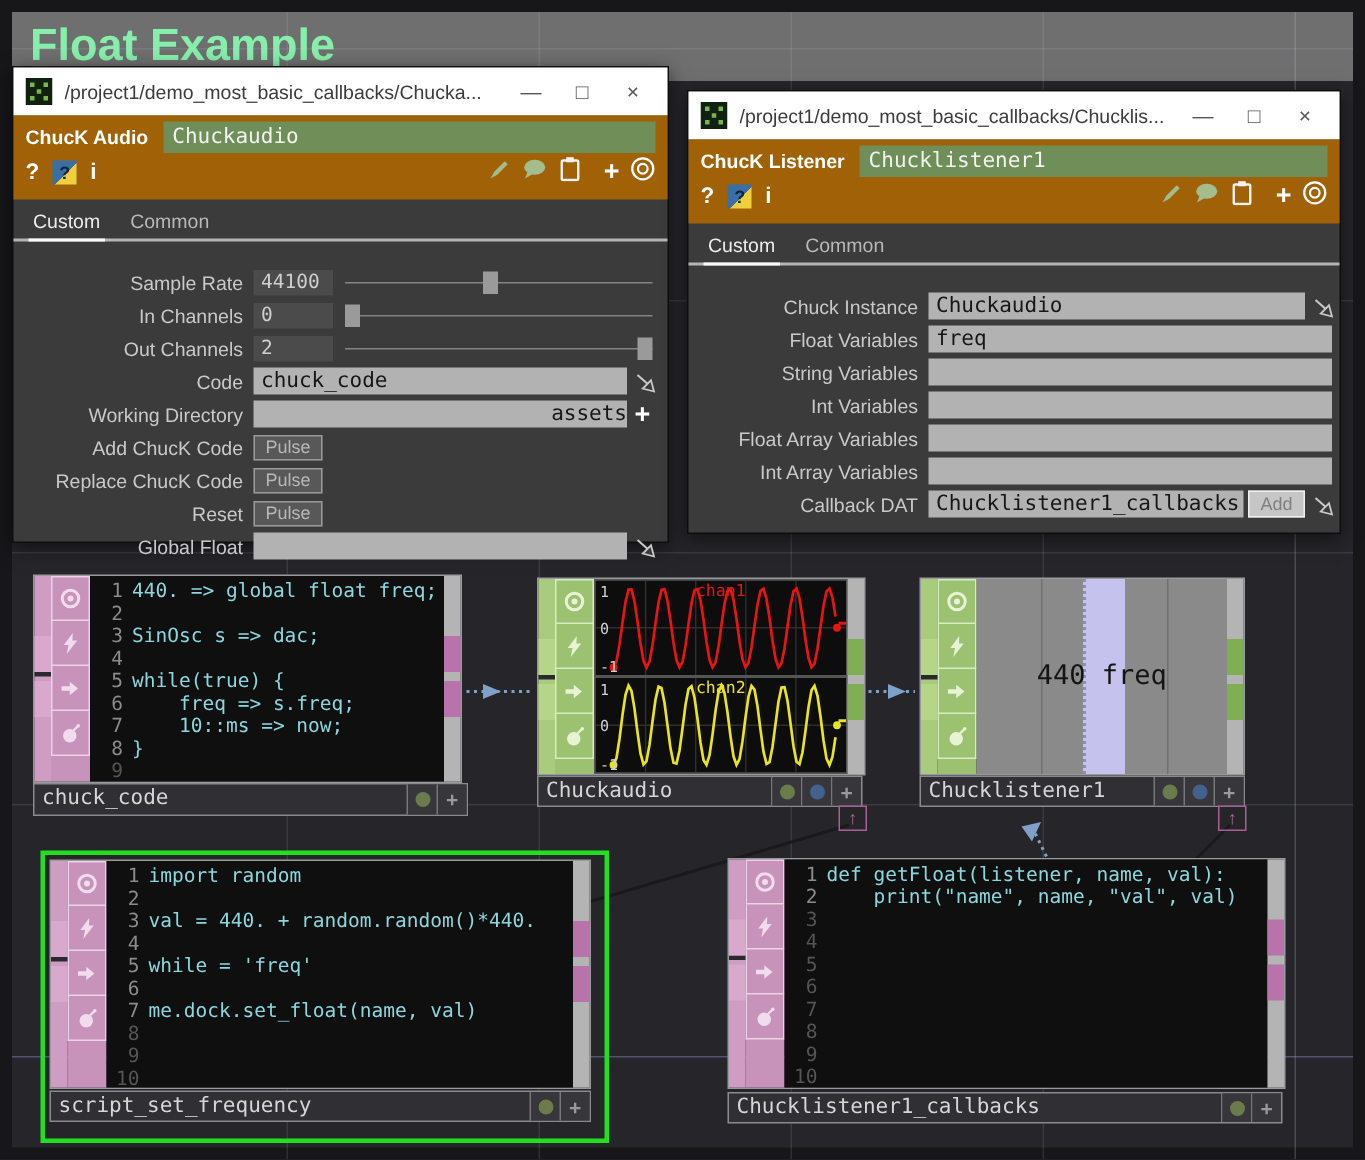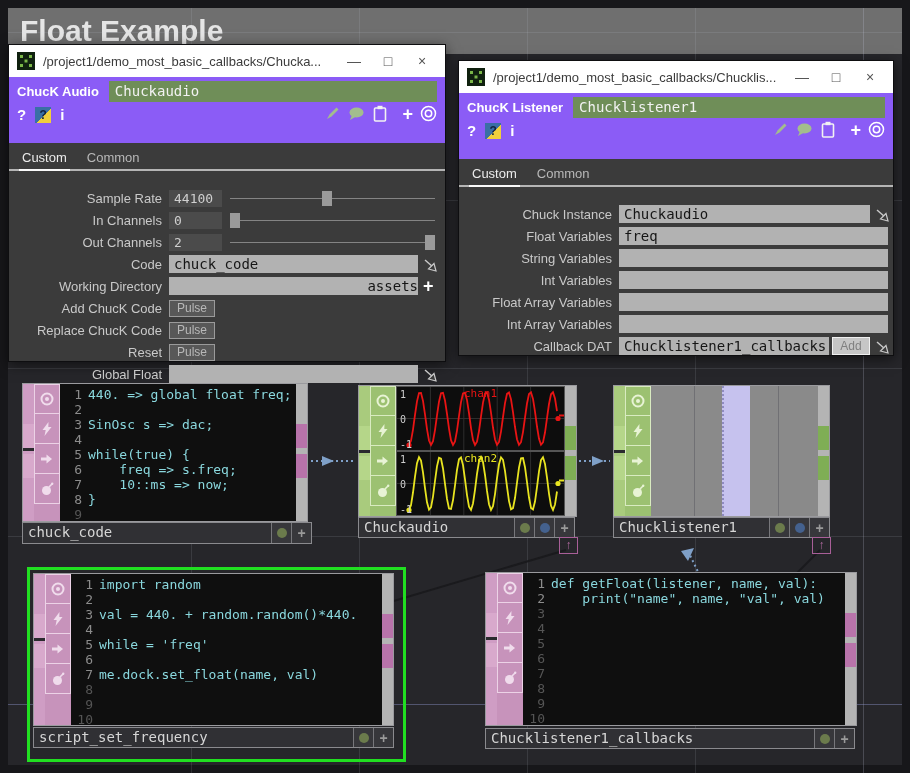--- a/index.html
+++ b/index.html
@@ -1,20 +1,20 @@
 <!DOCTYPE html>
 <html><head>
 <meta charset="utf-8">
 <style>
   html,body{margin:0;padding:0}
   body{width:910px;height:773px;position:relative;background:#17171a;
        font-family:"Liberation Sans",sans-serif;overflow:hidden}
   .panel{position:absolute;left:8px;top:8px;width:894px;height:757px;background:#26262a;z-index:0}
   .banner{position:absolute;left:8px;top:8px;width:894px;height:46px;background:#6f6f6f;z-index:1;
-          color:#e5e5e5;font-size:30px;font-weight:bold;line-height:46px;padding-left:12px;box-sizing:border-box}
+          color:#86efac;font-size:30px;font-weight:bold;line-height:46px;padding-left:12px;box-sizing:border-box}
   #grid{position:absolute;left:0;top:0;width:910px;height:773px;z-index:2;pointer-events:none}
   .gv{position:absolute;top:8px;bottom:0;width:1px;background:rgba(205,210,230,0.12)}
   .gh{position:absolute;left:8px;right:8px;height:1px;background:rgba(205,210,230,0.12)}
   #wires{position:absolute;left:0;top:0;z-index:3}
   .dw{stroke:#7fa0c8;stroke-width:2;stroke-dasharray:2 3;fill:none}
   .da{fill:#7fa0c8}
   .sw{stroke:#1a1a1d;stroke-width:2}
   #nodes .node-body{position:absolute;display:flex;border:1px solid #9a9a9e;box-sizing:border-box;z-index:4}
   .selbox{position:absolute;border:3px solid #21df21;z-index:4}
   .ocol{width:11px;position:relative;flex:none}
@@ -54,21 +54,21 @@
   .nbtn:last-child{border-right:none}
   .dot{width:10px;height:10px;border-radius:50%}
   .nplus{color:#9a9a9a;font-weight:bold;font-size:14px}
   .dockarrow{position:absolute;width:19px;height:17px;border:1px solid #a85f98;z-index:5;
              color:#b06aa0;font-size:12px;line-height:15px;text-align:center;font-weight:bold;box-sizing:border-box}
   .dialog{position:absolute;background:#3b3b3b;border:1px solid #0e0e10;z-index:6;
           box-shadow:0 3px 12px rgba(0,0,0,.55);box-sizing:border-box}
   .titlebar{height:32px;background:#fff;display:flex;align-items:center;padding:0 6px 0 8px}
   .titletext{font-size:13px;color:#3c3c3c;margin-left:8px;flex:1;white-space:nowrap;overflow:hidden}
   .winbtn{width:34px;text-align:center;color:#555;font-size:14px;line-height:32px;cursor:default}
-  .ophdr{height:66px;background:#8b5cf6;padding:3px 8px 0 8px;box-sizing:border-box}
+  .ophdr{height:56px;background:#a16207;padding:3px 8px 0 8px;box-sizing:border-box}
   .oprow1{height:23px;display:flex;align-items:center}
   .optype{font-weight:bold;color:#fff;font-size:13px;white-space:nowrap}
   .opname{flex:1;margin-left:10px;height:21px;line-height:21px;background:#6f8e58;color:#f2f2f2;
           font-family:"DejaVu Sans Mono",monospace;font-size:14px;padding-left:6px}
   .oprow2{height:24px;display:flex;align-items:center}
   .hicon{margin-right:9px;color:#fff;font-weight:bold;font-size:15px;line-height:16px}
   .pyhelp{width:16px;height:16px;background:linear-gradient(135deg,#3a6fa5 55%,#f0cf3c 45%);
           color:#12233f;font-size:12px;text-align:center;line-height:16px}
   .hspace{flex:1}
   .hdr-right{display:flex;align-items:center;gap:7px}
@@ -327,20 +327,21 @@
             <circle cx="7.5" cy="9.5" r="4.5" fill="#e8f3d5"></circle>
             <line x1="10" y1="6" x2="13" y2="3" stroke="#e8f3d5" stroke-width="1.6"></line>
             <circle cx="13.2" cy="2.8" r="1.2" fill="#e8f3d5"></circle>
           </svg>
         </div>
       </div>
       <div class="viewer-val">
         <div class="vline" style="left: 26%;"></div>
         <div class="vline" style="left: 76%;"></div>
         <div class="vbar"></div>
+        <div class="vtext">440 freq</div>
       </div>
       <div class="rstrip">
         <div class="ctab" style="top: 40px; background: rgb(127, 174, 85);"></div>
         <div class="ctab" style="top: 70px; background: rgb(127, 174, 85);"></div>
       </div>
     </div>
     <div class="namebar" style="left: 613px; top: 517px; width: 217px; height: 21px;">
       <div class="nfield">Chucklistener1</div>
       <div class="nbtn">
         <span class="dot" style="background: rgb(107, 123, 76);"></span>

